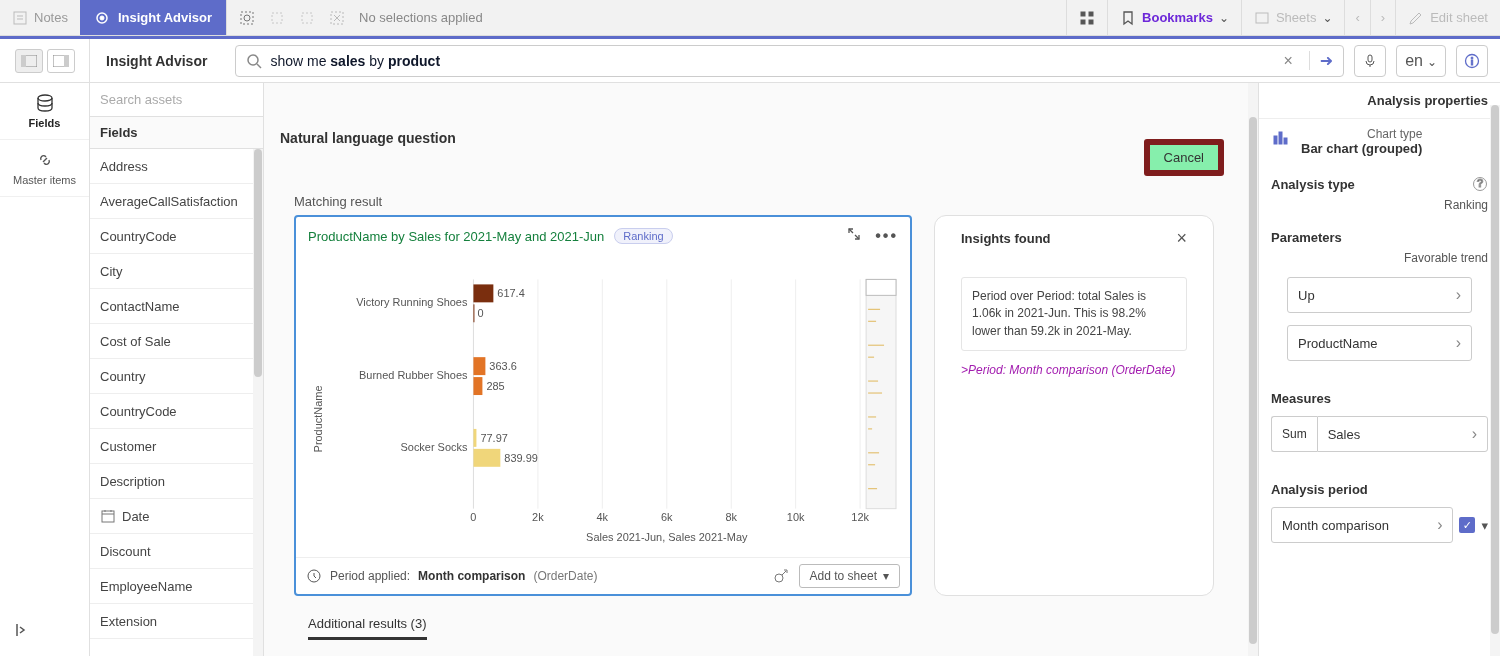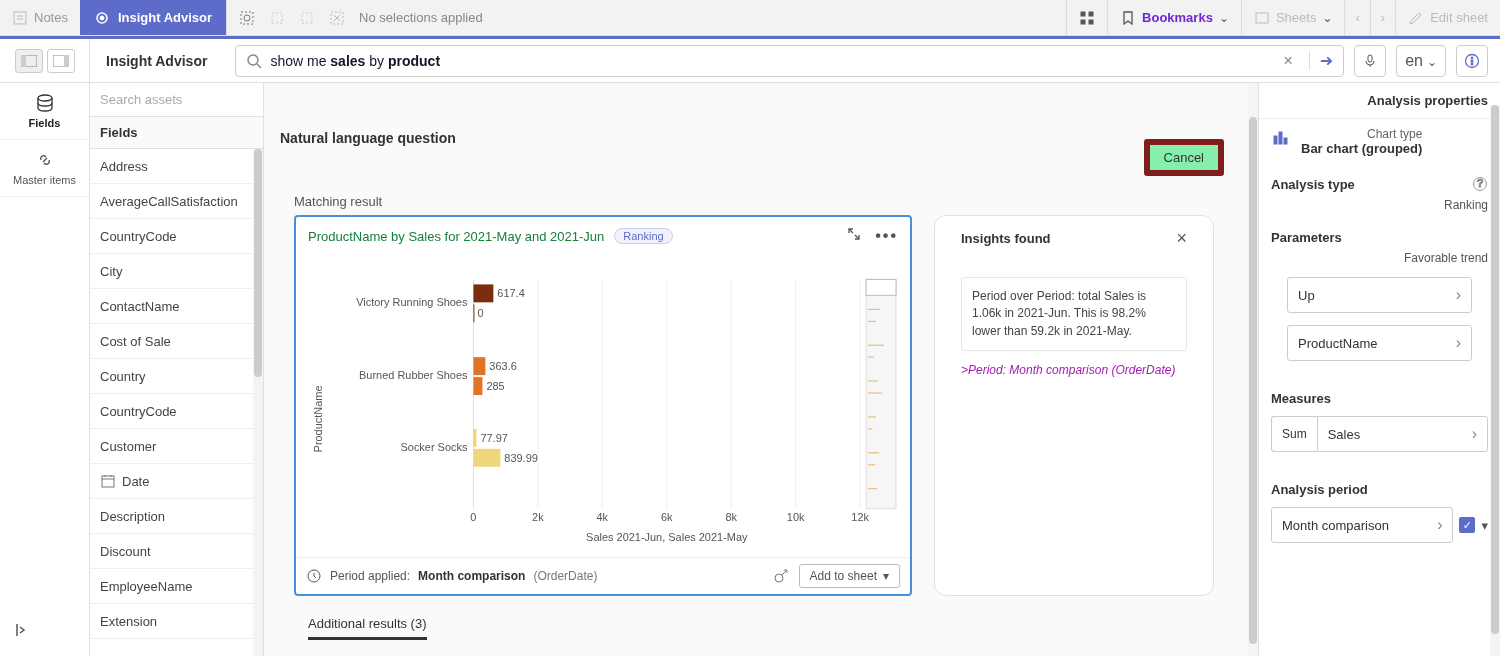--- a/index.html
+++ b/index.html
@@ -290,32 +290,32 @@
       <div class="fp-item">
           <span>Country</span>
         </div>
       <div class="fp-item">
           <span>CountryCode</span>
         </div>
       <div class="fp-item">
           <span>Customer</span>
         </div>
       <div class="fp-item">
+          <span>Description</span>
+        </div>
+      <div class="fp-item">
           <span class="ico">
             <svg viewBox="0 0 16 16">
               <rect x="2" y="3" width="12" height="11" fill="none" stroke="#777"></rect>
               <line x1="2" y1="6" x2="14" y2="6" stroke="#777"></line>
               <line x1="5" y1="2" x2="5" y2="4" stroke="#777"></line>
               <line x1="11" y1="2" x2="11" y2="4" stroke="#777"></line>
             </svg>
           </span>
           <span>Date</span>
-        </div>
-      <div class="fp-item">
-          <span>Description</span>
         </div>
       <div class="fp-item">
           <span>Discount</span>
         </div>
       <div class="fp-item">
           <span>EmployeeName</span>
         </div>
       <div class="fp-item">
           <span>Extension</span>
         </div>

